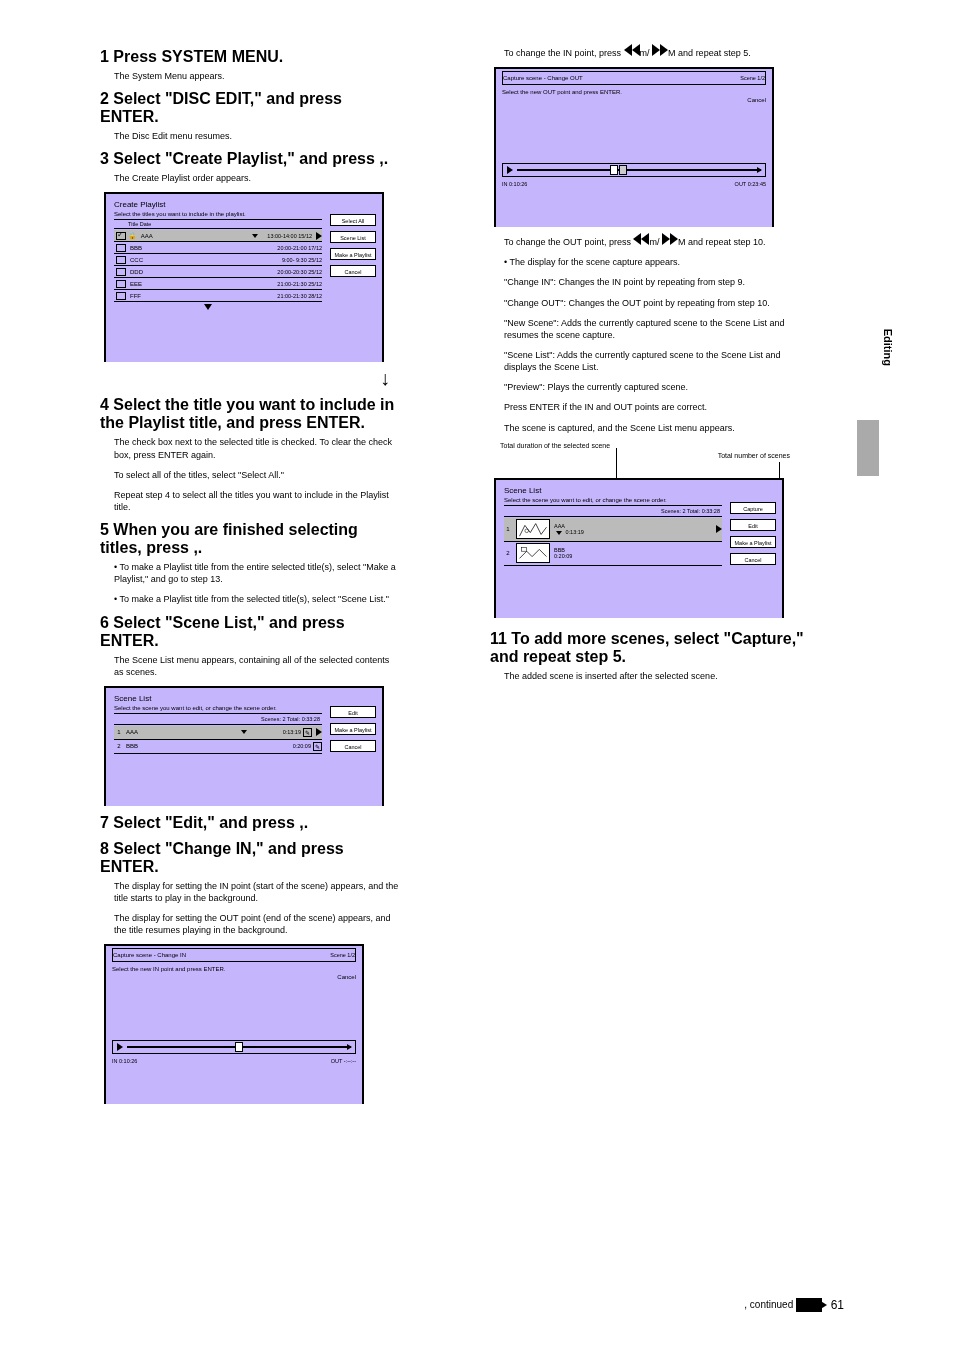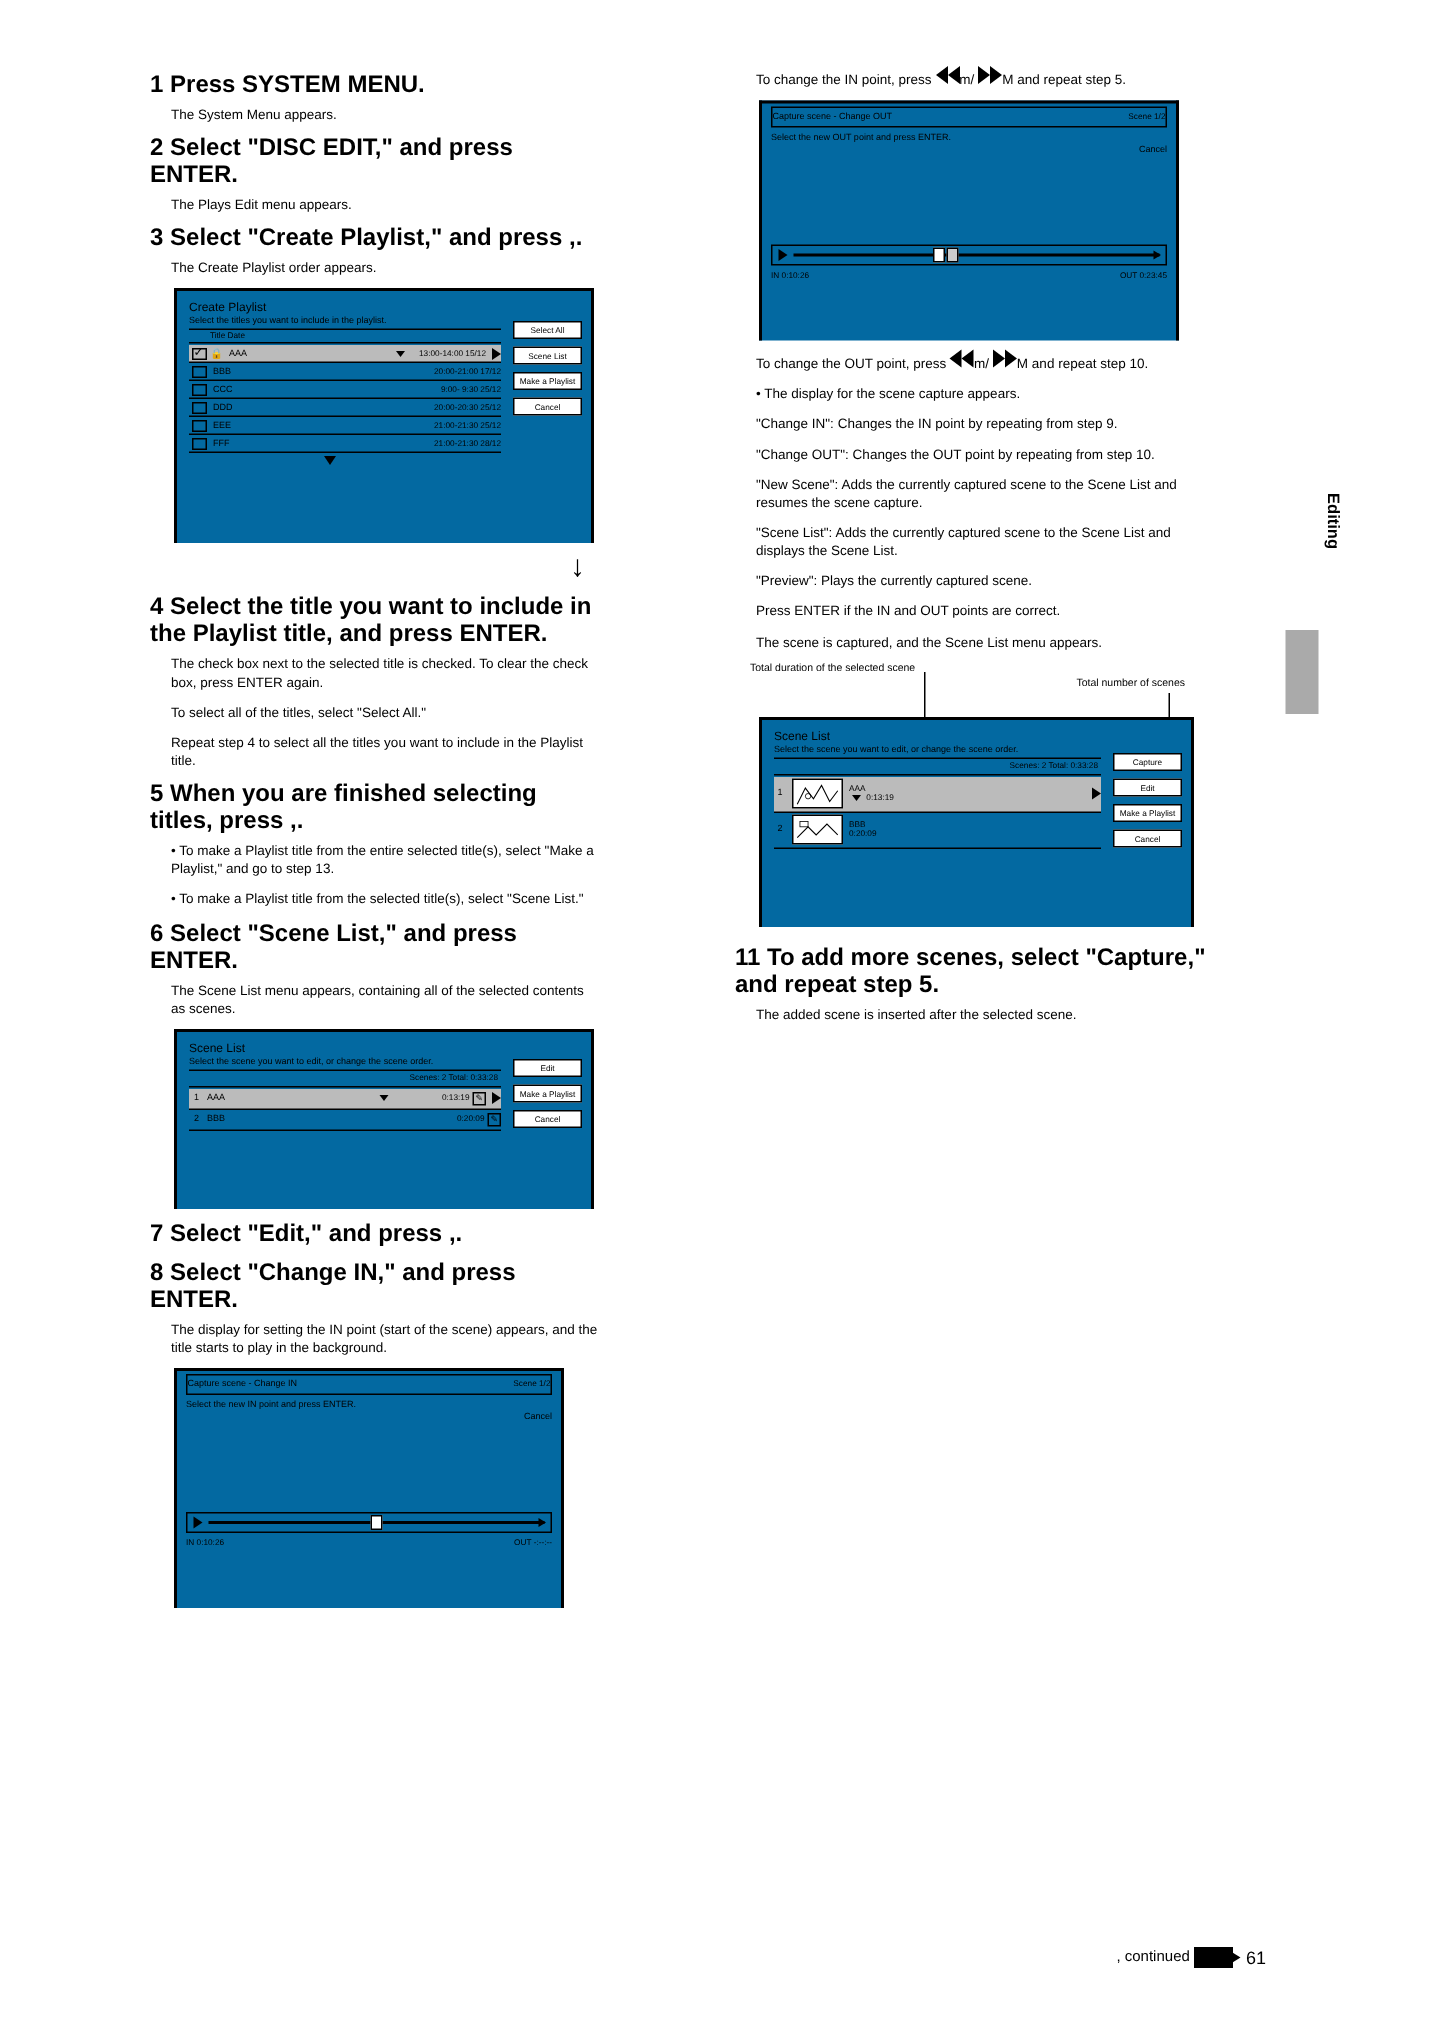--- a/index.html
+++ b/index.html
@@ -27,23 +27,23 @@
 
   .step-title { font-size: 16px; margin: 8px 0 4px 0; }
   .step-title b { font-weight: bold; }
   .body-text { font-size: 9px; line-height: 1.35; margin: 4px 0 8px 0; }
   .indent { margin-left: 14px; }
 
   
   .screen {
     border: 2px solid #000;
     border-bottom: none;
-    background: #0369a1;
+    background: #c4b5fd;
     position: relative;
-    margin: 6px 16px;
+    margin: 6px 4px;
   }
   .screen-inner { padding: 6px 8px 8px 8px; font-size: 6.5px; position: relative; }
   .screen-title { font-size: 8px; font-weight: normal; margin-bottom: 2px; }
   .screen-sub { font-size: 6px; margin-bottom: 2px; }
   .hrule { border-top: 1px solid #000; margin: 1px 0; }
   .row { display: flex; align-items: center; height: 12px; border-bottom: 1px solid #000; font-size: 6px; }
   .row.sel { background: #bbb; }
   .row .chk { width: 10px; height: 8px; border: 1px solid #000; margin: 0 2px; position: relative; flex-shrink: 0; }
   .row .chk.checked::after { content: "✓"; position: absolute; top: -3px; left: 0; font-size: 8px; }
   .row .lock { font-size: 7px; margin-right: 2px; }
@@ -92,21 +92,21 @@
 
   <div class="side-tab"></div>
   <div class="side-text">Editing</div>
 
   <div class="col-left">
 
     <div class="step-title"><b>1</b><b> Press SYSTEM MENU.</b></div>
     <div class="body-text indent">The System Menu appears.</div>
 
     <div class="step-title"><b>2</b><b> Select "DISC EDIT," and press ENTER.</b></div>
-    <div class="body-text indent">The Plays Edit menu appears.</div>
+    <div class="body-text indent">The Disc Edit menu resumes.</div>
 
     <div class="step-title"><b>3</b><b> Select "Create Playlist," and press </b><b>,</b><b>.</b></div>
     <div class="body-text indent">The Create Playlist order appears.</div>
 
     <div class="screen" style="width:280px; height:170px;">
       <div class="screen-inner" style="height:100%;">
         <div class="screen-title">Create Playlist</div>
         <div class="screen-sub">Select the titles you want to include in the playlist.</div>
         <div style="position:relative; margin-right:52px;">
           <div class="hrule"></div>
@@ -199,20 +199,21 @@
           <div class="btn">Cancel</div>
         </div>
       </div>
     </div>
 
     <div class="step-title"><b>7</b><b> Select "Edit," and press </b><b>,</b><b>.</b></div>
 
     <div class="step-title"><b>8</b><b> Select "Change IN," and press ENTER.</b></div>
     <div class="body-text indent">The display for setting the IN point (start of the scene) appears, and the title starts to play in the background.</div>
 
+    <div class="body-text indent">The display for setting the OUT point (end of the scene) appears, and the title resumes playing in the background.</div>
 
     <div class="screen" style="width:260px; height:160px;">
       <div class="titlebar">
         <span>Capture scene - Change IN</span>
         <span style="margin-left:auto; font-size:5.5px;">Scene 1/2</span>
       </div>
       <div class="edit-area">
         <div class="edit-sub" style="text-align:left;">Select the new IN point and press ENTER.</div>
         <div class="edit-sub" style="text-align:right;">Cancel</div>
       </div>

